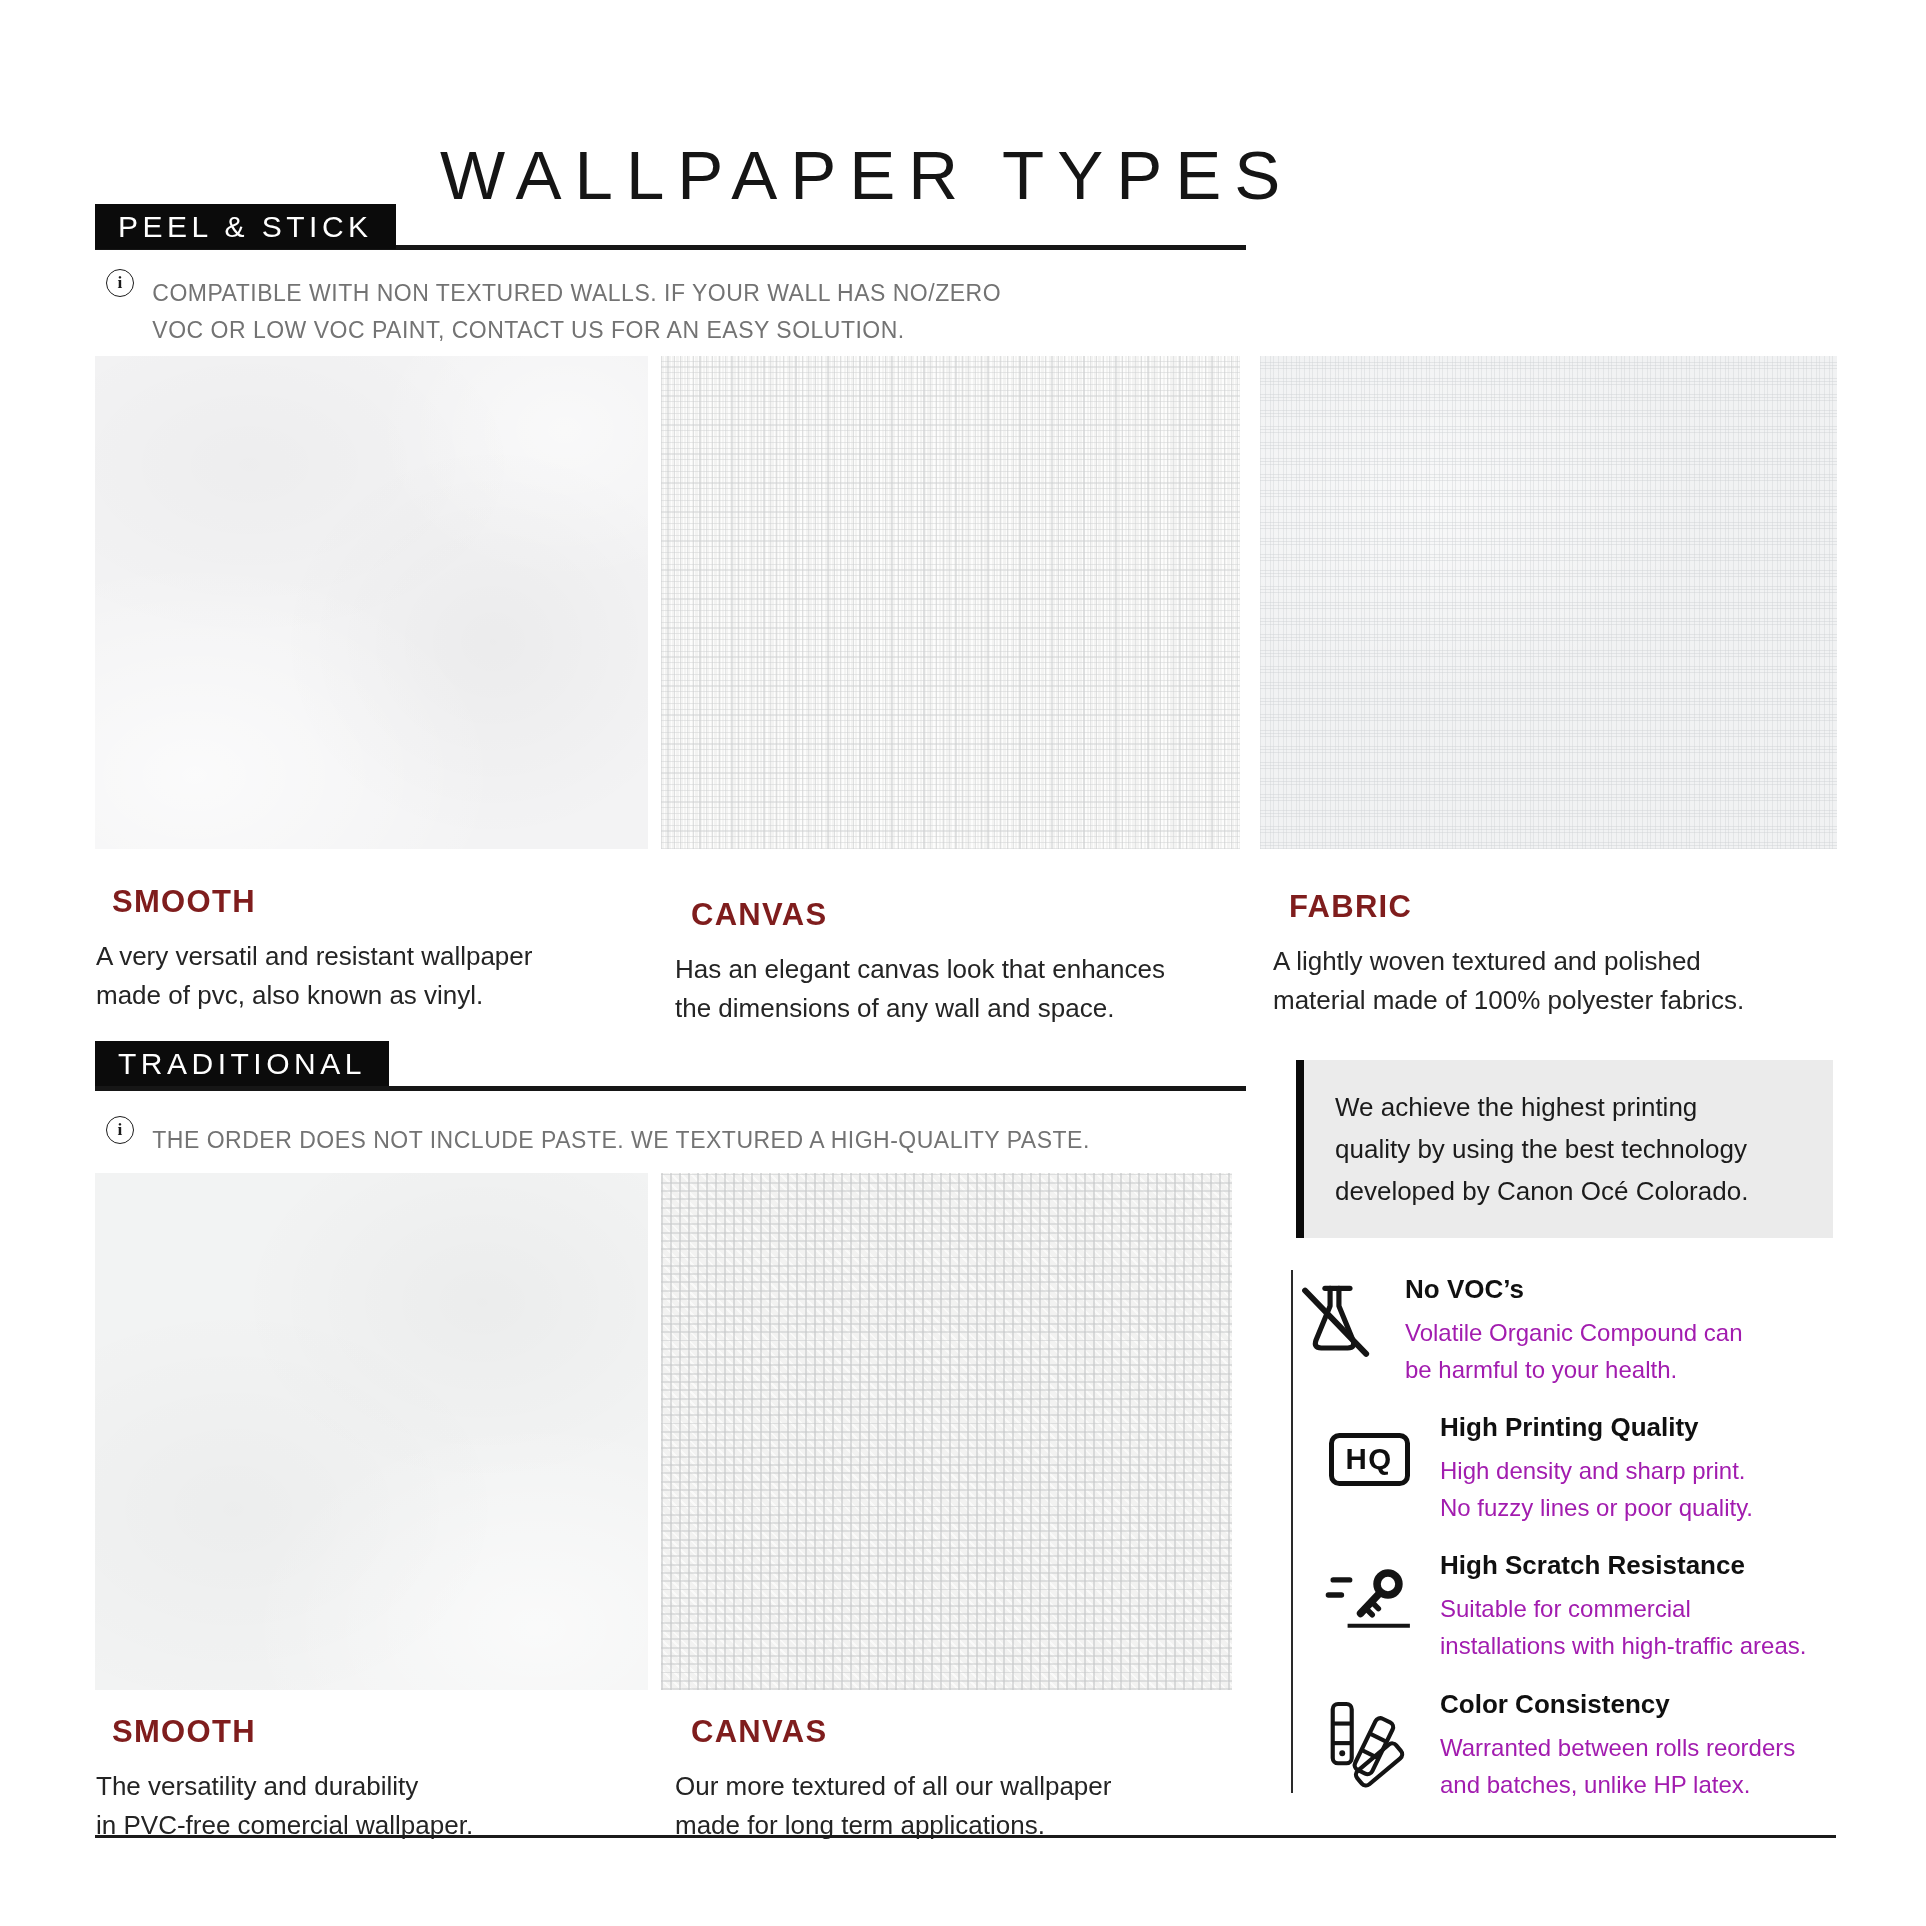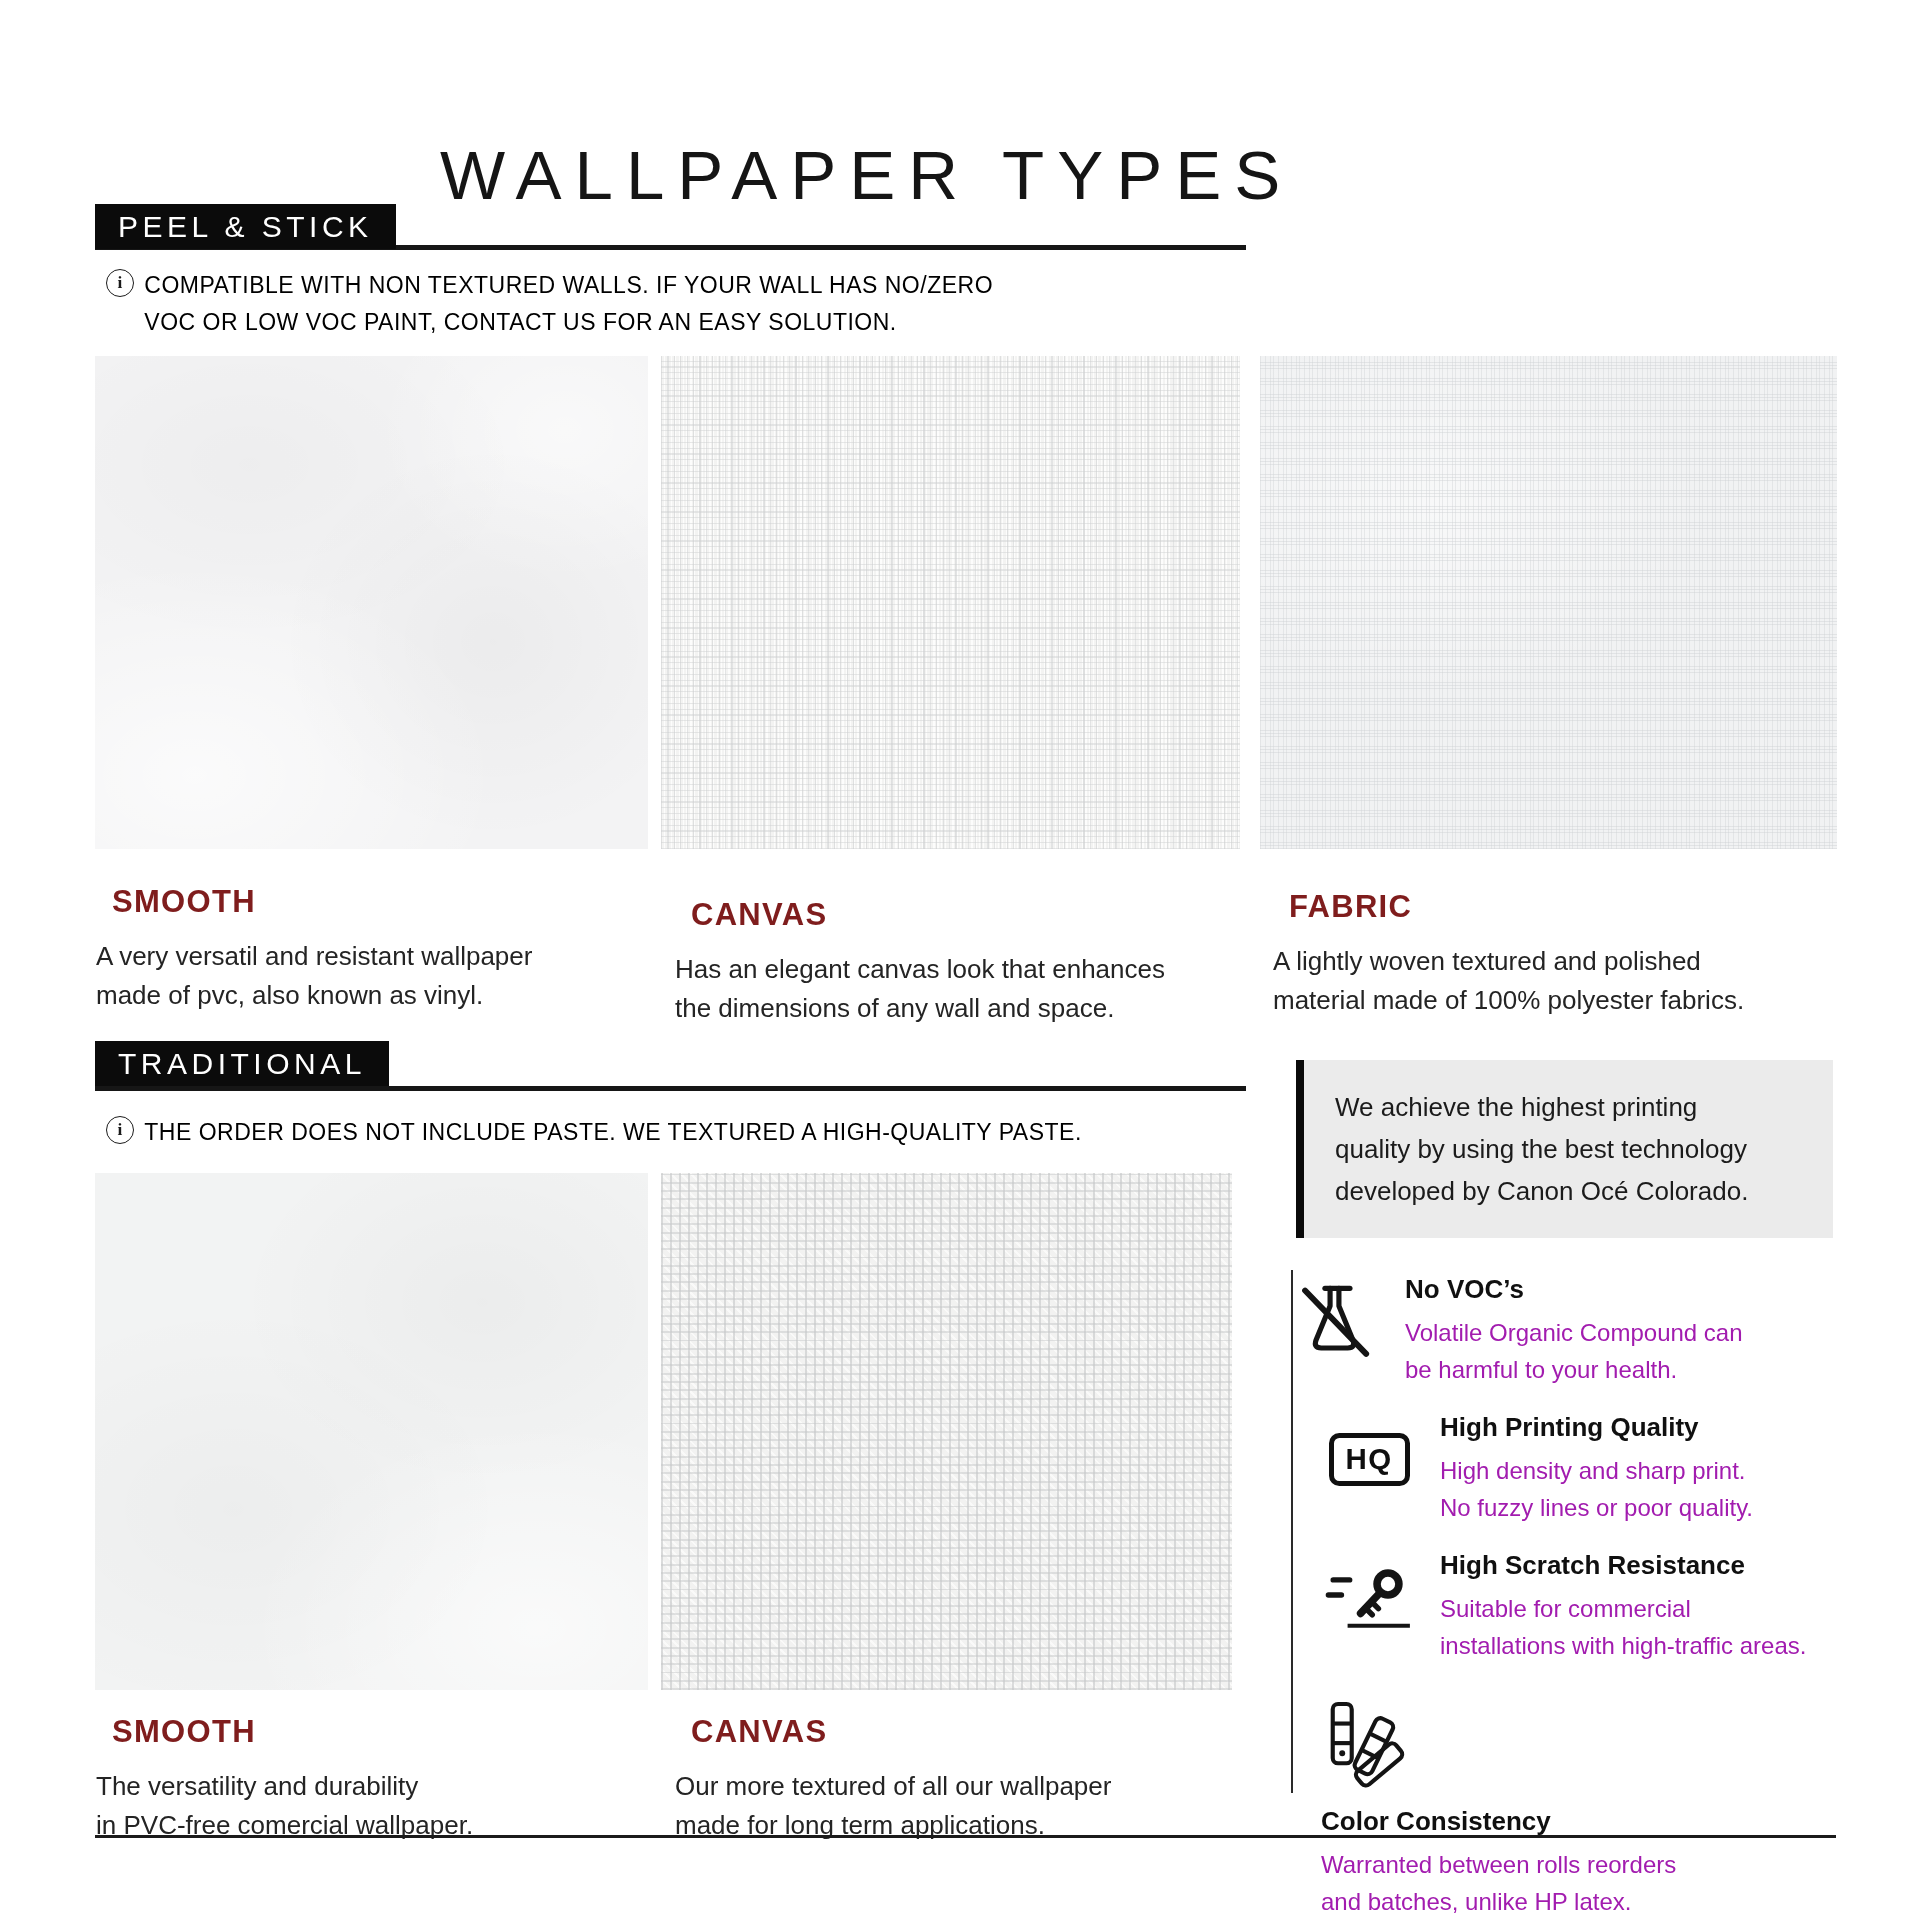--- a/index.html
+++ b/index.html
@@ -22,21 +22,21 @@
   .rule-h{background:#161616;height:4.5px;}
 
   
   .note{display:flex;align-items:flex-start;gap:10.3px;}
   .info-circle{
     flex:none;width:26px;height:26px;border:1.9px solid #1c1c1c;border-radius:50%;
     display:flex;align-items:center;justify-content:center;
     font-family:"Liberation Serif","DejaVu Serif",serif;font-size:17.3px;font-weight:700;line-height:1;
     margin-top:1.9px;
   }
-  .note p{margin:0;font-size:23px;letter-spacing:0.5px;line-height:1.6;white-space:pre;color:#000000;}
+  .note p{margin:8px;font-size:23px;letter-spacing:0.5px;line-height:1.6;white-space:pre;color:#737373;}
 
   
   .swatch{box-sizing:border-box;}
   .tex-smooth{
     background-color:#f3f3f4;
     background-image:
       radial-gradient(ellipse 449px 289px at 28% 22%, rgba(0,0,0,0.025), transparent 62%),
       radial-gradient(ellipse 360px 334px at 72% 58%, rgba(0,0,0,0.03), transparent 60%),
       radial-gradient(ellipse 514px 360px at 18% 85%, rgba(255,255,255,0.65), transparent 60%),
       radial-gradient(ellipse 321px 257px at 85% 15%, rgba(255,255,255,0.5), transparent 60%);
@@ -195,21 +195,21 @@
       <path d="M33 97 H124" stroke-width="6" stroke-linecap="butt"></path>
     </svg>
   </div>
   <div class="ftext">
     <h4>High Scratch Resistance</h4>
     <p>Suitable for commercial
 installations with high-traffic areas.</p>
   </div>
 </div>
 
-<div class="abs feature" style="left:1321px;top:1689px;flex-direction:column;">
+<div class="abs feature" style="left:1321px;top:1689px;">
   <div class="ficon">
     <svg viewBox="0 0 140 120" width="83" height="78" fill="none" stroke="#141414" stroke-width="7" stroke-linejoin="round">
       <rect x="8" y="6" width="32" height="100" rx="9"></rect>
       <path d="M8 39 H40"></path>
       <path d="M8 72 H40"></path>
       <circle cx="24" cy="89" r="5" fill="#141414" stroke="none"></circle>
       <g transform="rotate(26 24 100)">
         <rect x="46" y="8" width="32" height="96" rx="9"></rect>
         <path d="M46 40 H78"></path>
         <path d="M46 71 H78"></path>

